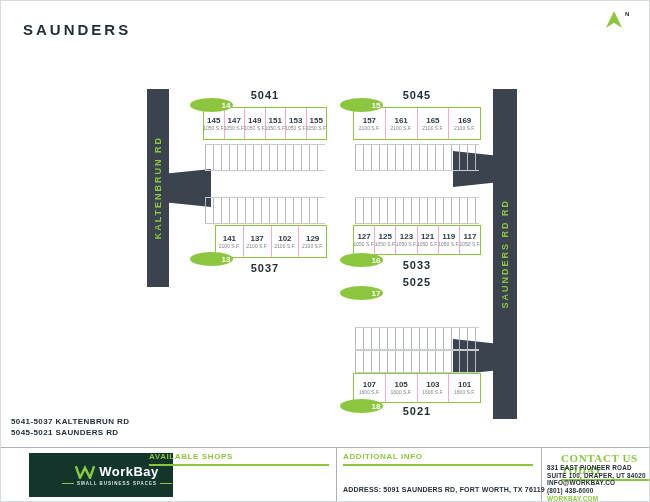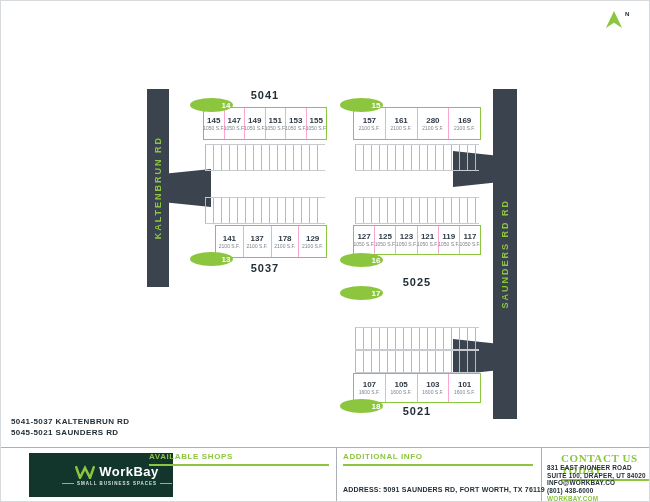--- a/index.html
+++ b/index.html
@@ -71,20 +71,21 @@
   }
   .address-line{position:absolute; left:342px; top:485px; font-size:7px; font-weight:bold; color:#232f38; letter-spacing:0.2px;}
   .contact-block{position:absolute; left:546px; top:463px; font-size:6.4px; font-weight:bold; color:#232f38; line-height:7.6px; letter-spacing:0.2px;}
   .contact-block .site{color:#8cc63f; margin-top:1px;}
 </style>
 </head>
 <body>
 
 <div class="sheet">
 
+  <div class="page-title">SAUNDERS</div>
   <div class="compass">
     <svg width="18" height="18" viewBox="0 0 20 20">
       <polygon points="10,0 19,19 10,13 1,19" fill="#8cc63f"></polygon>
     </svg>
     <span class="n">N</span>
   </div>
 
   <div class="road" style="left:146px; top:88px; width:22px; height:198px;">
     <span class="road-label">KALTENBRUN RD</span>
   </div>
@@ -131,43 +132,44 @@
   <div class="units-row" style="left:214px; top:224px; width:112px; height:33px;">
       <div class="unit">
         <div class="unum">141</div>
         <div class="usf">2100 S.F.</div>
       </div>
       <div class="unit">
         <div class="unum">137</div>
         <div class="usf">2100 S.F.</div>
       </div>
       <div class="unit">
-        <div class="unum">178</div>
+        <div class="unum">102</div>
         <div class="usf">2100 S.F.</div>
       </div>
       <div class="unit">
         <div class="unum">129</div>
         <div class="usf">2100 S.F.</div>
       </div>
     </div>
   <div class="badge" style="left:189px; top:251px;text-align:right;">13</div>
   <div class="blabel" style="left:202px; top:261px; width:124px;">5037</div>
 
+  <div class="blabel" style="left:352px; top:88px; width:128px;">5045</div>
   <div class="badge" style="left:339px; top:97px;">15</div>
   <div class="units-row" style="left:352px; top:106px; width:128px; height:33px;">
       <div class="unit">
         <div class="unum">157</div>
         <div class="usf">2100 S.F.</div>
       </div>
       <div class="unit">
         <div class="unum">161</div>
         <div class="usf">2100 S.F.</div>
       </div>
       <div class="unit">
-        <div class="unum">280</div>
+        <div class="unum">165</div>
         <div class="usf">2100 S.F.</div>
       </div>
       <div class="unit">
         <div class="unum">169</div>
         <div class="usf">2100 S.F.</div>
       </div>
     </div>
 
   <div class="stalls" style="left:354px; top:143px; width:124px; height:25px;"></div>
   <div class="stalls" style="left:354px; top:196px; width:124px; height:25px;"></div>
@@ -192,20 +194,21 @@
       <div class="unit">
         <div class="unum">119</div>
         <div class="usf">1050 S.F.</div>
       </div>
       <div class="unit">
         <div class="unum">117</div>
         <div class="usf">1050 S.F.</div>
       </div>
     </div>
   <div class="badge" style="left:339px; top:252px;">16</div>
+  <div class="blabel" style="left:352px; top:258px; width:128px;">5033</div>
 
   <div class="blabel" style="left:352px; top:275px; width:128px;">5025</div>
   <div class="badge" style="left:339px; top:285px;">17</div>
 
   <div class="stalls" style="left:354px; top:326px; width:124px; height:21px;"></div>
   <div class="stalls" style="left:354px; top:349px; width:124px; height:21px;"></div>
 
   <div class="units-row" style="left:352px; top:372px; width:128px; height:30px;">
       <div class="unit">
         <div class="unum">107</div>

